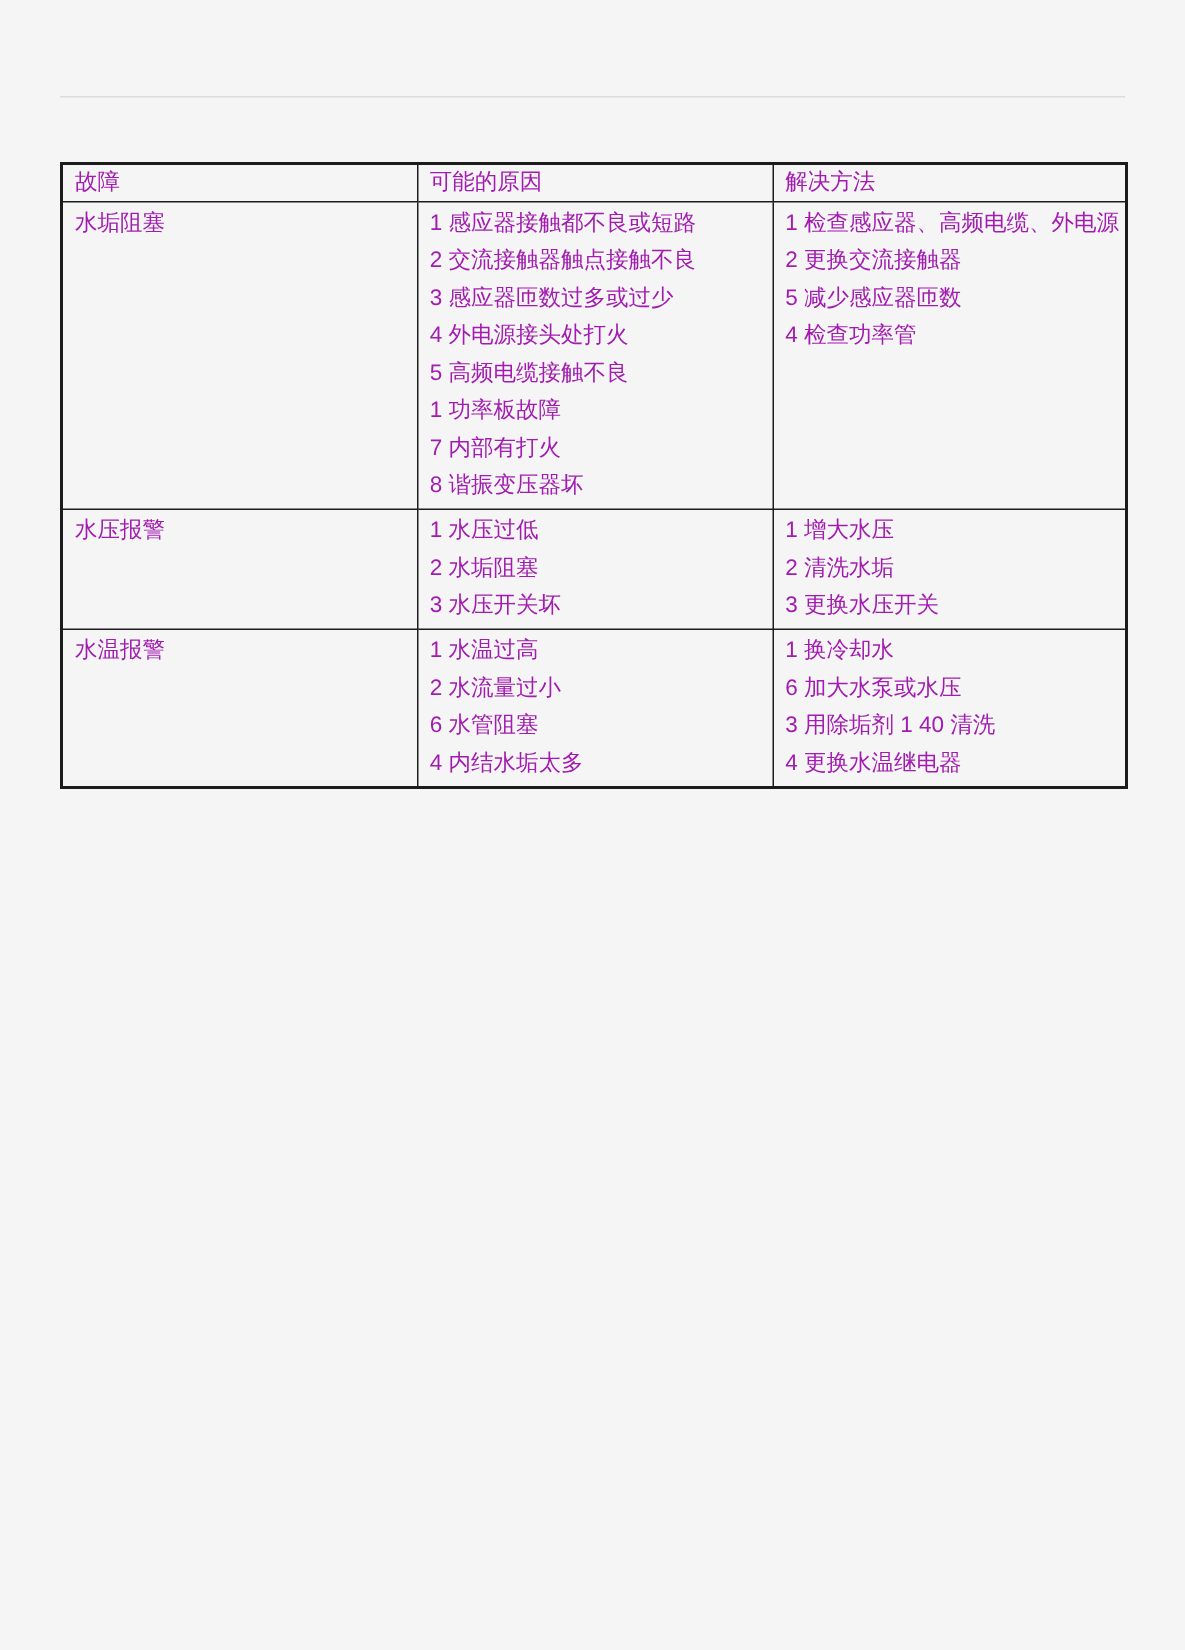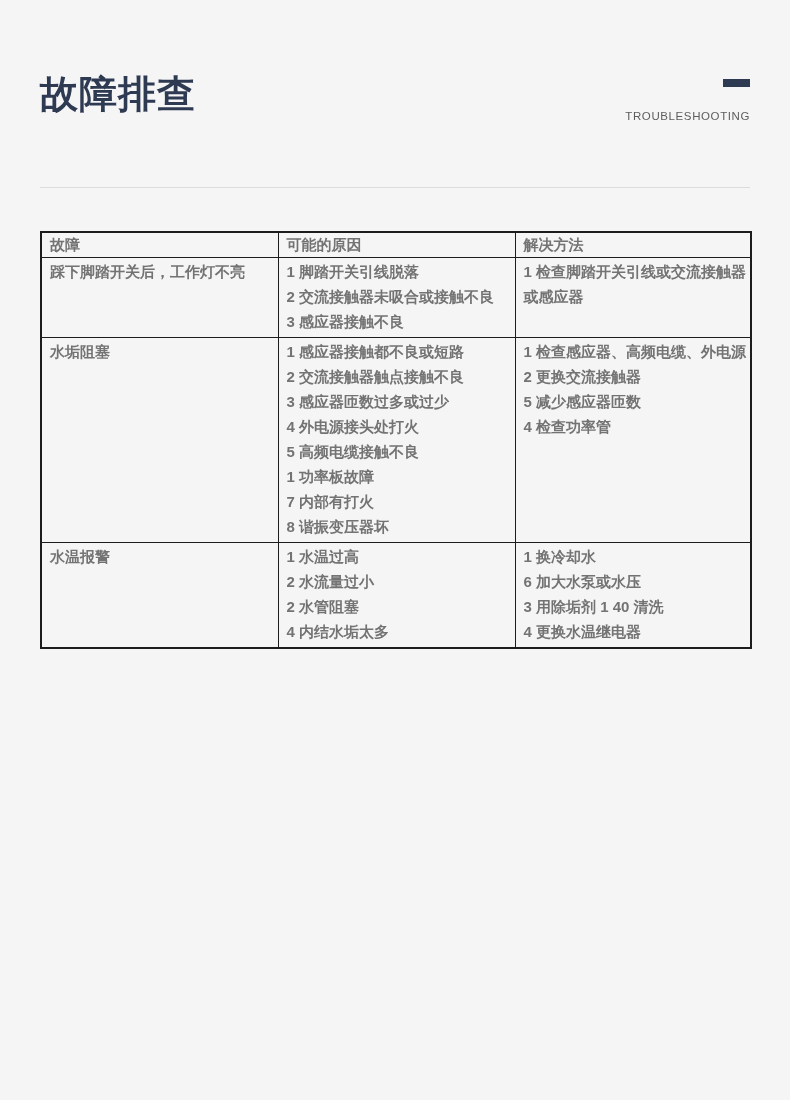--- a/index.html
+++ b/index.html
@@ -60,79 +60,59 @@
     width: 710px;
     margin-top: 43px;
     border: 2px solid #1c1c1c;
   }
   .ts-table th,
   .ts-table td {
     border: 1px solid #1c1c1c;
     vertical-align: top;
     text-align: left;
     font-size: 15px;
-    font-weight: 700;
-    color: #737373;
+    font-weight: 400;
+    color: #a21caf;
     padding: 1px 4px 3px 8px;
     word-break: break-all;
   }
   .ts-table th {
     height: 20px;
     line-height: 20px;
     padding-top: 2px;
     padding-bottom: 2px;
   }
   .fault-text,
   .line {
     line-height: 25px;
   }
 </style>
 </head>
 <body>
 
 <div class="page">
 
-  <div class="header">
-    <h1 class="title">故障排查</h1>
-    <div class="header-right">
-      <div class="dash"></div>
-      <div class="subtitle">TROUBLESHOOTING</div>
-    </div>
-  </div>
 
   <div class="divider"></div>
 
   <table class="ts-table">
     <colgroup>
       <col style="width:237px">
       <col style="width:237px">
       <col style="width:236px">
     </colgroup>
     <thead>
       <tr>
         <th>故障</th>
         <th>可能的原因</th>
         <th>解决方法</th>
       </tr>
     </thead>
     <tbody>
 
-  <tr>
-    <td>
-      <div class="fault-text">踩下脚踏开关后，工作灯不亮</div>
-    </td>
-    <td>
-            <div class="line">1 脚踏开关引线脱落</div>
-            <div class="line">2 交流接触器未吸合或接触不良</div>
-            <div class="line">3 感应器接触不良</div>
-          </td>
-    <td>
-            <div class="line">1 检查脚踏开关引线或交流接触器或感应器</div>
-          </td>
-  </tr>
 
 
 
   <tr>
     <td>
       <div class="fault-text">水垢阻塞</div>
     </td>
     <td>
             <div class="line">1 感应器接触都不良或短路</div>
             <div class="line">2 交流接触器触点接触不良</div>
@@ -144,29 +124,44 @@
             <div class="line">8 谐振变压器坏</div>
           </td>
     <td>
             <div class="line">1 检查感应器、高频电缆、外电源</div>
             <div class="line">2 更换交流接触器</div>
             <div class="line">5 减少感应器匝数</div>
             <div class="line">4 检查功率管</div>
           </td>
   </tr>
 
+  <tr>
+    <td>
+      <div class="fault-text">水压报警</div>
+    </td>
+    <td>
+            <div class="line">1 水压过低</div>
+            <div class="line">2 水垢阻塞</div>
+            <div class="line">3 水压开关坏</div>
+          </td>
+    <td>
+            <div class="line">1 增大水压</div>
+            <div class="line">2 清洗水垢</div>
+            <div class="line">3 更换水压开关</div>
+          </td>
+  </tr>
 
   <tr>
     <td>
       <div class="fault-text">水温报警</div>
     </td>
     <td>
             <div class="line">1 水温过高</div>
             <div class="line">2 水流量过小</div>
-            <div class="line">2 水管阻塞</div>
+            <div class="line">6 水管阻塞</div>
             <div class="line">4 内结水垢太多</div>
           </td>
     <td>
             <div class="line">1 换冷却水</div>
             <div class="line">6 加大水泵或水压</div>
             <div class="line">3 用除垢剂 1 40 清洗</div>
             <div class="line">4 更换水温继电器</div>
           </td>
   </tr>
 </tbody>

